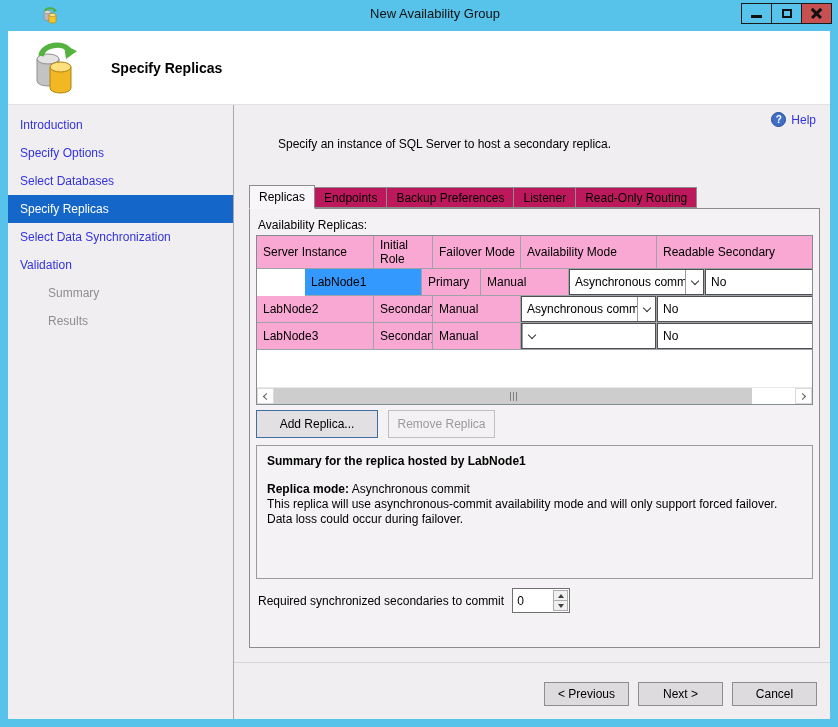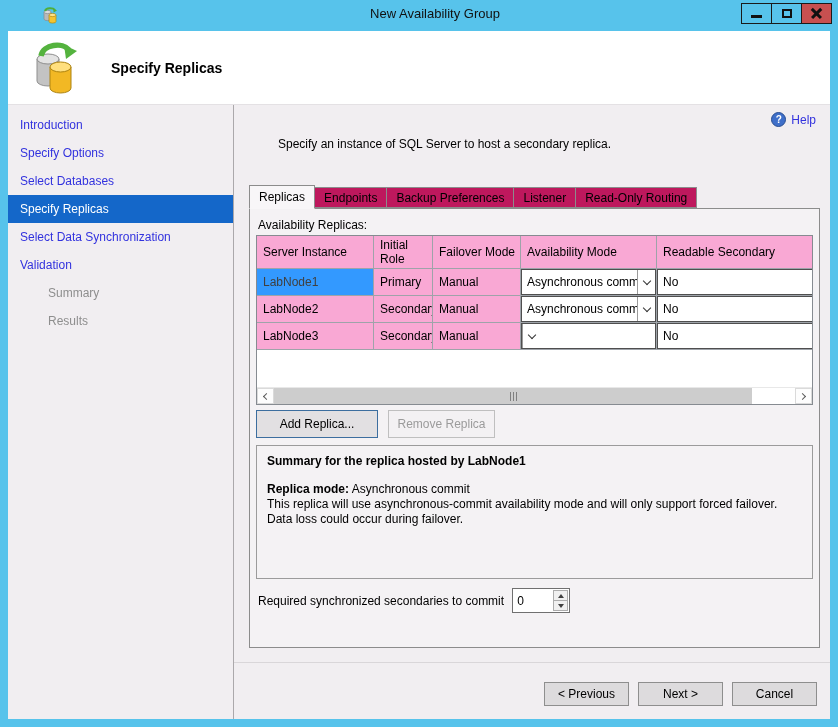--- a/index.html
+++ b/index.html
@@ -53,21 +53,21 @@
   .avail-label { position:absolute; left:8px; top:9px; }
 
   
   .grid { position:absolute; left:6px; top:26px; width:557px; height:170px; border:1px solid #868b91; background:#fff; overflow:hidden; }
   .grow { display:flex; width:600px; }
   .gcell { border-right:1px solid #9ea3a9; border-bottom:1px solid #9ea3a9; background:#f9a8d4; overflow:hidden; white-space:nowrap; flex:none; }
   .c1 { width:117px; } .c2 { width:59px; } .c3 { width:88px; } .c4 { width:136px; } .c5 { width:200px; border-right:none; }
   .ghead .gcell { height:33px; display:flex; align-items:center; padding-left:6px; white-space:normal; line-height:14px; }
   .gdata .gcell { height:27px; line-height:26px; padding-left:6px; }
   .gdata .gcell.combo-holder { padding:0; }
-  .gcell.sel { background:#39f; background:#3399ff; color:#404040; }
+  .gcell.sel { background:#39f; background:#3399ff; color:#000000;margin-left:48px; }
   .combo { height:100%; width:100%; border:1px solid #4f4f4f; background:#fff; display:flex; align-items:center; }
   .combo-text { flex:1; padding-left:5px; overflow:hidden; white-space:nowrap; }
   .combo-arrow { width:18px; height:100%; border-left:1px solid #9b9b9b; display:flex; align-items:center; justify-content:center; flex:none; }
   .chev { width:6px; height:6px; border-right:1.6px solid #333; border-bottom:1.6px solid #333; transform:rotate(45deg); margin-top:-3px; }
   .filler { height:38px; background:#fff; }
 
   .hscroll { position:absolute; left:0; right:0; bottom:0; height:17px; background:#fff; border-top:1px solid #e8e8e8; display:flex; }
   .sb-btn { width:17px; height:100%; background:#fdfdfd; border:1px solid #dadada; display:flex; align-items:center; justify-content:center; flex:none; }
   .sb-ch { width:5px; height:5px; border-left:1.4px solid #5a5a5a; border-bottom:1.4px solid #5a5a5a; }
   .sb-ch.left { transform:rotate(45deg); margin-left:2px; } .sb-ch.right { transform:rotate(225deg); margin-right:2px; }

